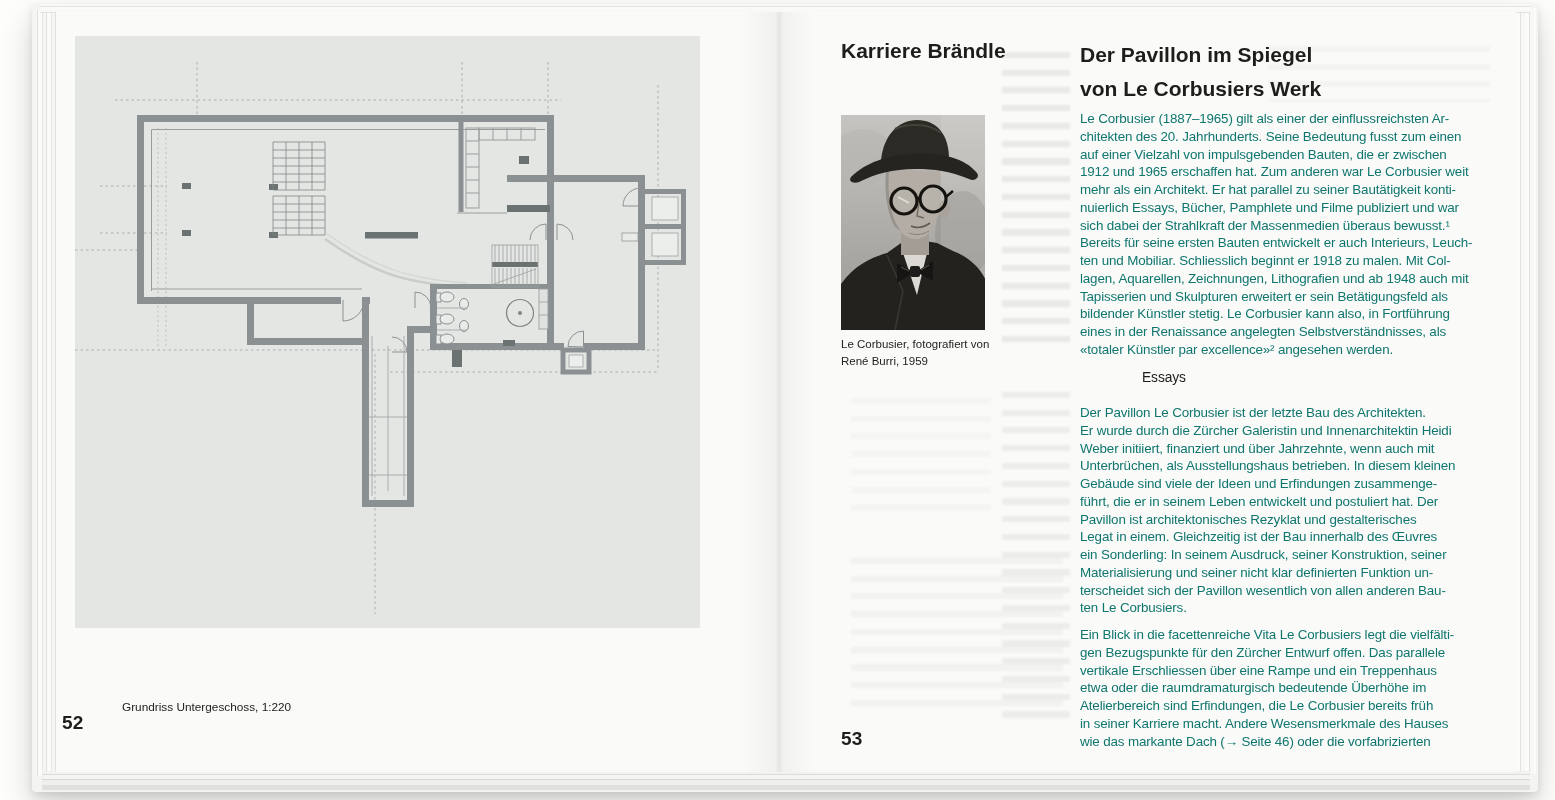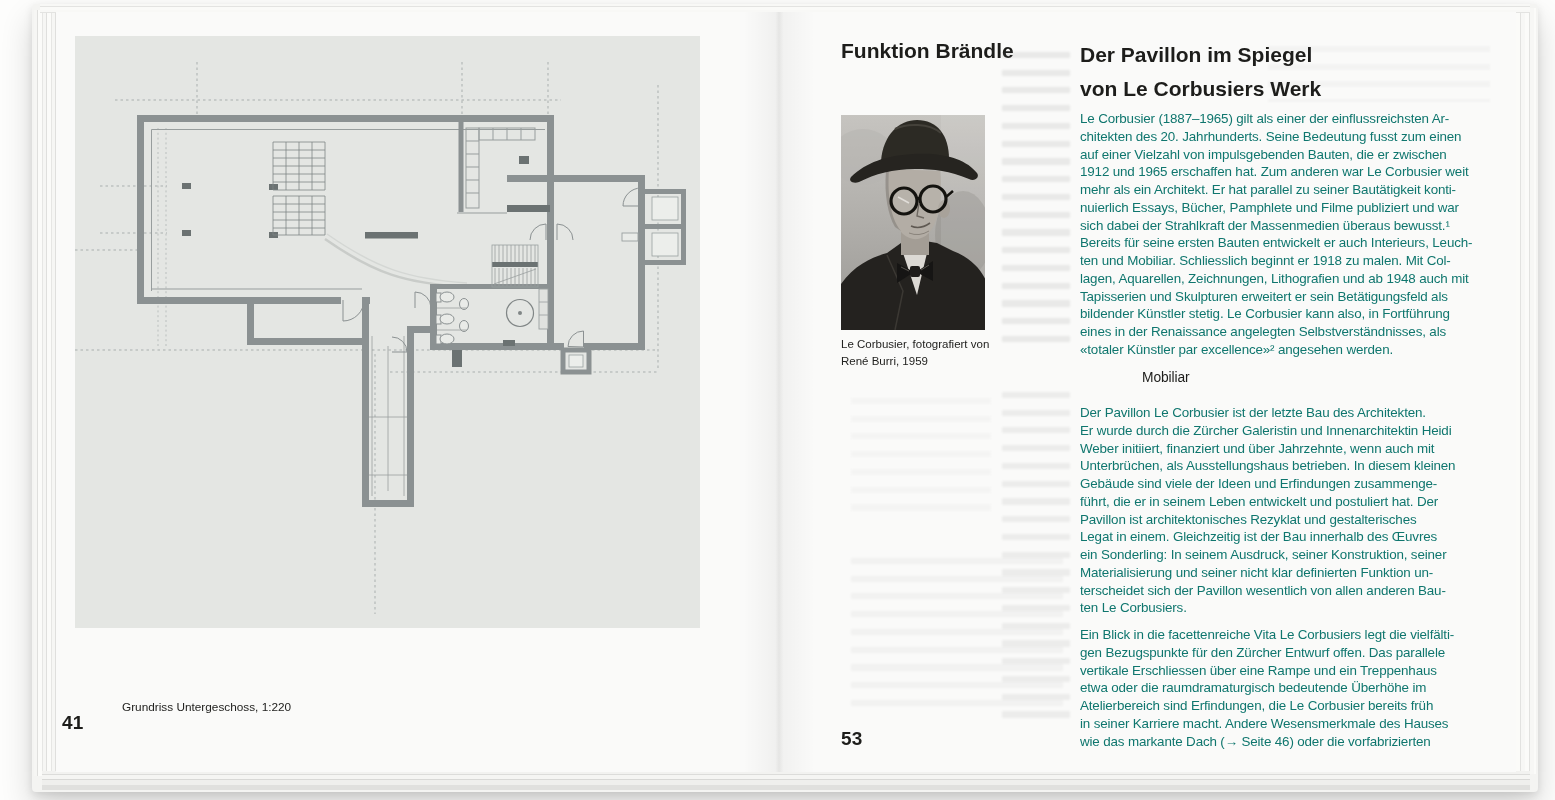--- a/index.html
+++ b/index.html
@@ -196,24 +196,24 @@
         <path d="M508.5 311V295 A15.5 15.5 0 0 0 493 310.5 Z" fill="none"></path>
         <path d="M566 170H548 A18 18 0 0 1 566 152"></path>
         <path d="M471 204V188 A16 16 0 0 0 455 204"></path>
         <path d="M482 204V188 A16 16 0 0 1 498 204"></path>
         <path d="M317 316H332 A15 15 0 0 0 317 301"></path>
         <path d="M340 272V256 A16 16 0 0 1 356 272"></path>
       </g>
     </svg>
   </div>
 
-  <div class="pagenum pagenum-left">41</div>
+  <div class="pagenum pagenum-left">52</div>
   <div class="plan-caption">Grundriss Untergeschoss, 1:220</div>
 
-  <div class="author">Funktion Brändle</div>
+  <div class="author">Karriere Brändle</div>
   <div class="title">Der Pavillon im Spiegel
 von Le Corbusiers Werk</div>
 
   <div class="ghost g1"></div>
   <div class="ghost g2"></div>
   <div class="ghost g3"></div>
   <div class="ghost g4"></div>
   <div class="ghost g5"></div>
 
   <div class="photo">
@@ -268,21 +268,21 @@
 mehr als ein Architekt. Er hat parallel zu seiner Bautätigkeit konti-
 nuierlich Essays, Bücher, Pamphlete und Filme publiziert und war
 sich dabei der Strahlkraft der Massenmedien überaus bewusst.¹
 Bereits für seine ersten Bauten entwickelt er auch Interieurs, Leuch-
 ten und Mobiliar. Schliesslich beginnt er 1918 zu malen. Mit Col-
 lagen, Aquarellen, Zeichnungen, Lithografien und ab 1948 auch mit
 Tapisserien und Skulpturen erweitert er sein Betätigungsfeld als
 bildender Künstler stetig. Le Corbusier kann also, in Fortführung
 eines in der Renaissance angelegten Selbstverständnisses, als
 «totaler Künstler par excellence»² angesehen werden.</div>
-  <div class="subhead">Mobiliar</div>
+  <div class="subhead">Essays</div>
   <div class="body-text p2">Der Pavillon Le Corbusier ist der letzte Bau des Architekten.
 Er wurde durch die Zürcher Galeristin und Innenarchitektin Heidi
 Weber initiiert, finanziert und über Jahrzehnte, wenn auch mit
 Unterbrüchen, als Ausstellungshaus betrieben. In diesem kleinen
 Gebäude sind viele der Ideen und Erfindungen zusammenge-
 führt, die er in seinem Leben entwickelt und postuliert hat. Der
 Pavillon ist architektonisches Rezyklat und gestalterisches
 Legat in einem. Gleichzeitig ist der Bau innerhalb des Œuvres
 ein Sonderling: In seinem Ausdruck, seiner Konstruktion, seiner
 Materialisierung und seiner nicht klar definierten Funktion un-

